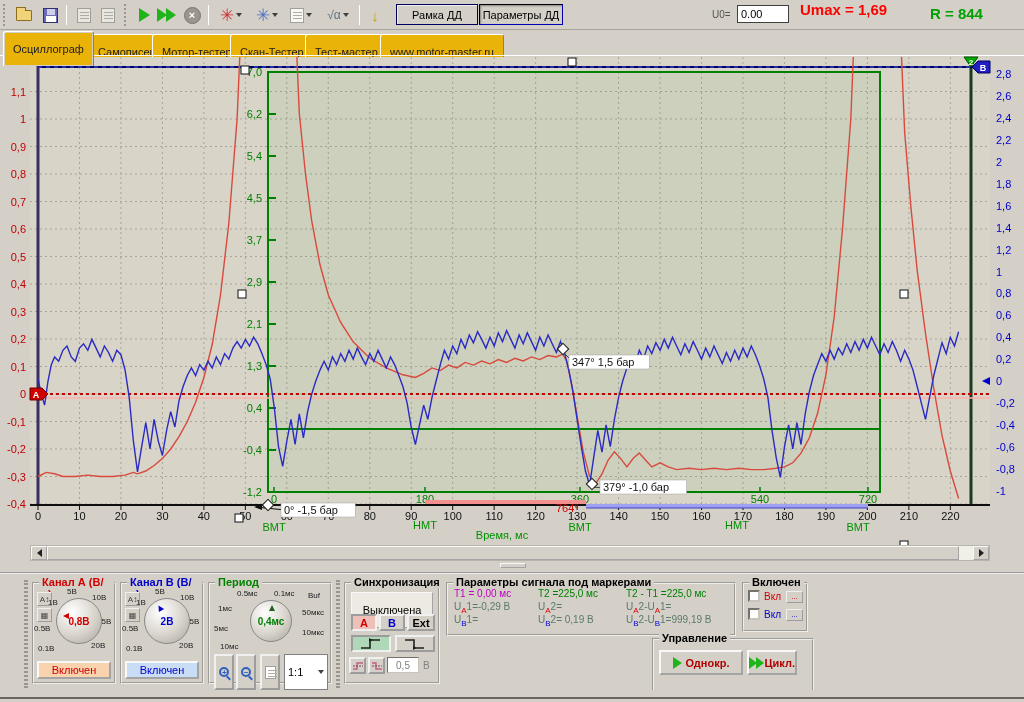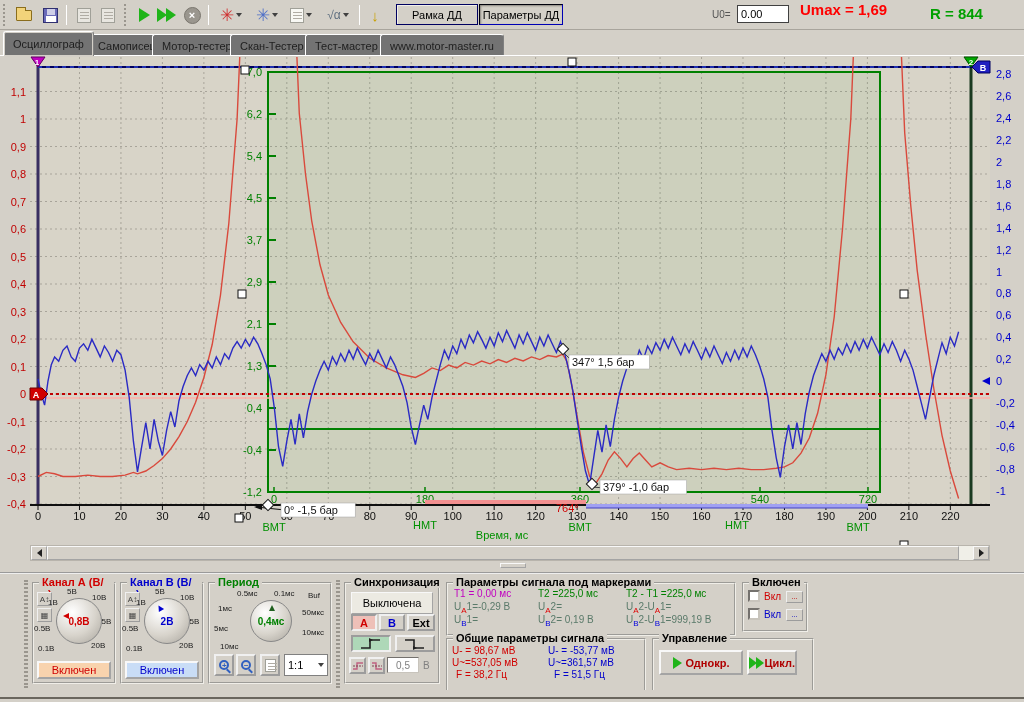--- a/index.html
+++ b/index.html
@@ -28,21 +28,21 @@
   .drop { width:0; height:0; border-top:4px solid #404040; border-left:3px solid transparent; border-right:3px solid transparent; margin-left:2px; }
   .navybtn { position:absolute; top:4px; height:21px; background:#d4d0c8; border:1px solid #000060; box-shadow:inset 1px 1px 0 #f0eeea; font-size:11px; color:#000; display:flex; align-items:center; justify-content:center; }
   .navybtn.pressed { box-shadow:inset 1px 1px 2px #8a867e; }
   #u0lab { position:absolute; top:9px; left:712px; color:#555; font-size:10px; }
   #u0box { position:absolute; top:5px; left:737px; width:52px; height:18px; background:#fff; border:1px solid #404040; font-size:11px; padding:2px 3px; font-family:"Liberation Sans",sans-serif; }
   #umax { position:absolute; top:1px; left:800px; color:#ff0000; font-size:15px; font-weight:bold; }
   #rval { position:absolute; top:5px; left:930px; color:#00a000; font-size:15px; font-weight:bold;text-align:right; }
 
   
   #tabbar { position:absolute; left:0; top:31px; width:1024px; height:25px; }
-  .tab { position:absolute; top:3px; height:22px; background:#737373; border:1px solid #808080; border-bottom:none; border-top-color:#fff; border-left-color:#fff; border-radius:3px 3px 0 0; padding:10px 9px; display:flex; align-items:center; color:#202020; }
+  .tab { position:absolute; top:3px; height:22px; background:#eab308; border:1px solid #808080; border-bottom:none; border-top-color:#fff; border-left-color:#fff; border-radius:3px 3px 0 0; padding:17px 9px; display:flex; align-items:center; color:#202020; }
   .tab.active { top:0; height:25px; z-index:5; font-size:11px; box-shadow:0 0 0 1px #d4d0c8 inset; }
   #tabline { position:absolute; left:0; top:55px; width:1024px; height:1px; background:#fff; }
 
   
   #chart { position:absolute; left:0; top:56px; width:1024px; height:489px; }
   #chart svg { display:block; }
 
   
   #hscroll { position:absolute; left:30px; top:545px; width:960px; height:16px; background:#f0efe8; border:1px solid #b8b4ac; }
   .sbtn { position:absolute; top:0; width:16px; height:14px; background:#d4d0c8; border:1px outset #f8f8f8; display:flex; align-items:center; justify-content:center; }
@@ -55,21 +55,21 @@
   #panel { position:absolute; left:0; top:572px; width:1024px; height:127px; background:#d4d0c8; border-top:2px groove #eee; border-bottom:2px solid #6a665e; }
   .pgrip { position:absolute; top:6px; width:4px; height:108px; border-left:2px dotted #9a968e; border-right:2px dotted #9a968e; }
   .group { position:absolute; border:2px groove #f0eee8; }
   .group > .legend { position:absolute; top:-8px; left:5px; background:#d4d0c8; padding:0 3px; font-weight:bold; font-size:11px; }
   .redt { color:#d00000; } .bluet { color:#0000cc; } .greent { color:#008000; } .magt { color:#c000c0; }
   .knob { position:absolute; border-radius:50%; background:radial-gradient(circle at 35% 30%, #ffffff, #d8d4cc 55%, #a8a49c); border:1px solid #888; display:flex; align-items:center; justify-content:center; font-weight:bold; font-size:10px; }
   .klab { position:absolute; font-size:8px; color:#202020; white-space:nowrap; }
   .ptr { position:absolute; width:0; height:0; }
   .chbtn { position:absolute; height:18px; border:2px outset #f8f8f8; font-weight:normal; font-size:11px; display:flex; align-items:center; justify-content:center; }
   .minibtn { position:absolute; width:15px; height:14px; border:1px outset #f0f0f0; background:#d4d0c8; font-size:8px; display:flex; align-items:center; justify-content:center; color:#404040; }
-  .sqbtn { position:absolute; height:22px; border:2px outset #f0f0f0; background:#d4d0c8; display:flex; align-items:center; justify-content:center; }
+  .sqbtn { position:absolute; height:36px; border:2px outset #f0f0f0; background:#d4d0c8; display:flex; align-items:center; justify-content:center; }
   .segbtn { position:absolute; height:17px; border:2px outset #f0f0f0; background:#d4d0c8; font-weight:bold; display:flex; align-items:center; justify-content:center; }
   .pressed { border-style:inset; }
   .pline { position:absolute; font-size:10px; white-space:nowrap; }
   sub.subA { color:#e00000; font-size:8px; } sub.subB { color:#0000e0; font-size:8px; }
   .ulin { color:#5a7a6a; }
   .cbx { position:absolute; width:12px; height:12px; background:#fff; border:2px inset #c8c4bc; }
   .dots { position:absolute; width:17px; height:12px; border:1px outset #f0f0f0; background:#d4d0c8; font-size:8px; color:#0000c0; text-align:center; line-height:9px; }
   .ctlbtn { position:absolute; height:25px; border:2px outset #f8f8f8; background:#d4d0c8; display:flex; align-items:center; justify-content:center; gap:4px; font-weight:bold; color:#b00000; }
   .mag { position:relative; width:10px; height:10px; border:2px solid #3060c0; border-radius:50%; }
   .mag:after { content:""; position:absolute; right:-4px; bottom:-4px; width:5px; height:2px; background:#3060c0; transform:rotate(45deg); }
@@ -481,29 +481,20 @@
     <span class="pline ulin fmt" style="left:6px;top:17px">U<sub class="subA">А</sub>1=-0,29 В</span>
     <span class="pline ulin fmt" style="left:6px;top:30px">U<sub class="subB">В</sub>1=</span>
     <span class="pline greent" style="left:90px;top:4px">T2 =225,0 мс</span>
     <span class="pline ulin fmt" style="left:90px;top:17px">U<sub class="subA">А</sub>2=</span>
     <span class="pline ulin fmt" style="left:90px;top:30px">U<sub class="subB">В</sub>2= 0,19 В</span>
     <span class="pline greent" style="left:178px;top:4px">T2 - T1 =225,0 мс</span>
     <span class="pline ulin fmt" style="left:178px;top:17px">U<sub class="subA">А</sub>2-U<sub class="subA">А</sub>1=</span>
     <span class="pline ulin fmt" style="left:178px;top:30px">U<sub class="subB">В</sub>2-U<sub class="subB">В</sub>1=999,19 В</span>
   </div>
 
-  <div class="group" style="left:446px;top:64px;width:200px;height:52px;border-bottom:none">
-    <span class="legend">Общие параметры сигнала</span>
-    <span class="pline redt" style="left:4px;top:5px">U- = 98,67 мВ</span>
-    <span class="pline redt" style="left:4px;top:17px">U~=537,05 мВ</span>
-    <span class="pline redt" style="left:8px;top:29px">F = 38,2 Гц</span>
-    <span class="pline bluet" style="left:100px;top:5px">U- = -53,77 мВ</span>
-    <span class="pline bluet" style="left:100px;top:17px">U~=361,57 мВ</span>
-    <span class="pline bluet" style="left:106px;top:29px">F = 51,5 Гц</span>
-  </div>
 
   <div class="group" style="left:652px;top:64px;width:162px;height:52px;border-bottom:none">
     <span class="legend">Управление</span>
     <div class="ctlbtn" style="left:5px;top:10px;width:84px">
       <span class="play" style="border-left-width:9px;border-top-width:6px;border-bottom-width:6px"></span>
       <span>Однокр.</span>
     </div>
     <div class="ctlbtn" style="left:93px;top:10px;width:50px">
       <span class="play2" style="width:15px;height:12px">
           <i style="border-left-width:8px;border-top-width:6px;border-bottom-width:6px"></i>

